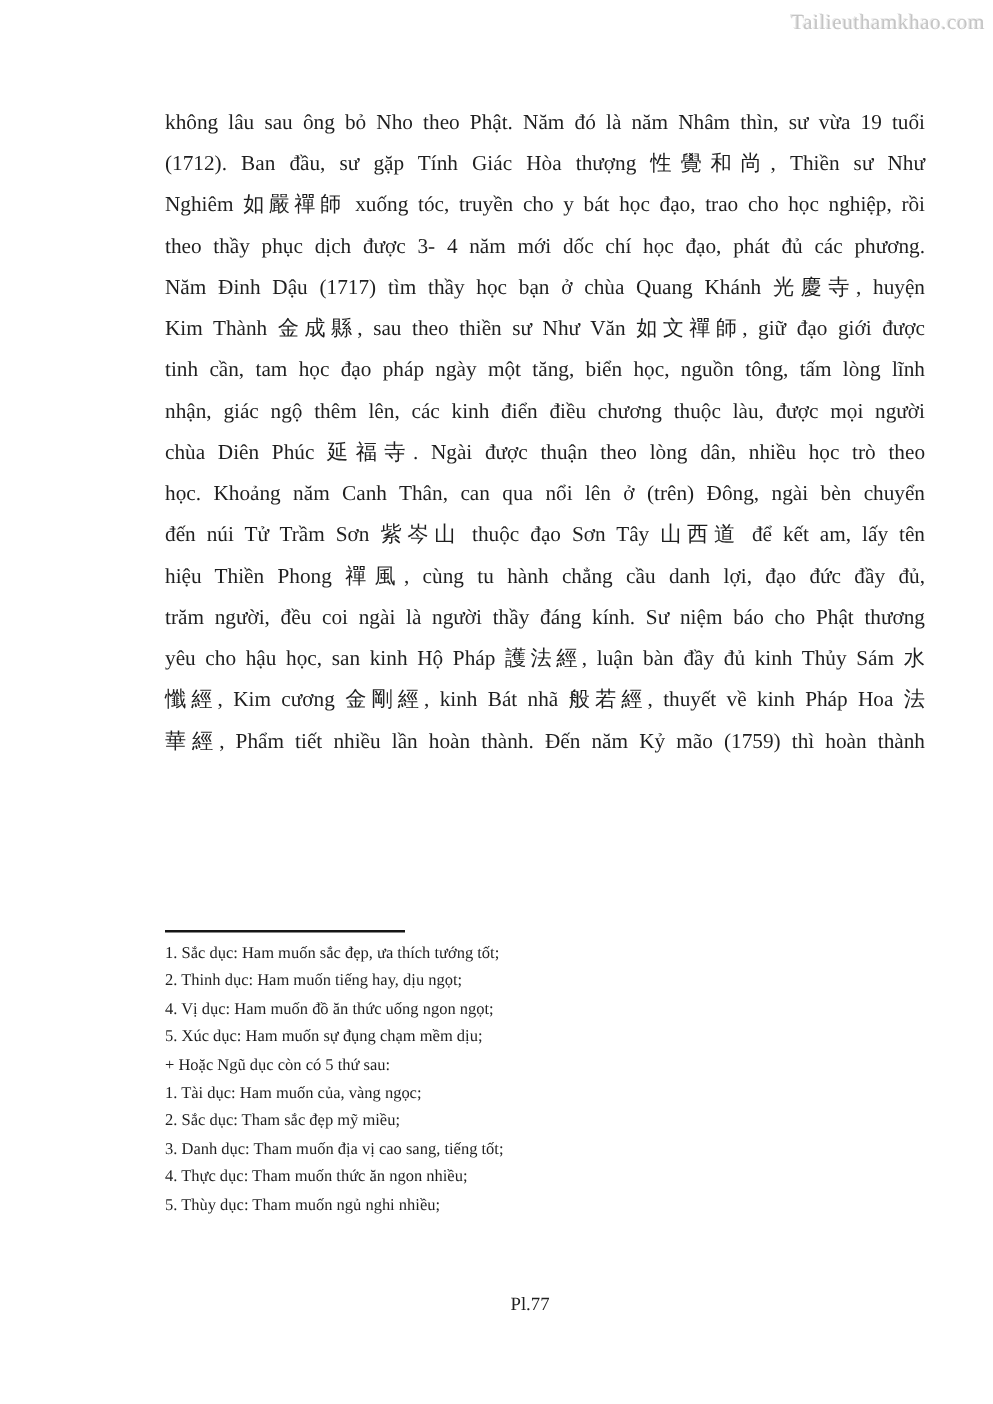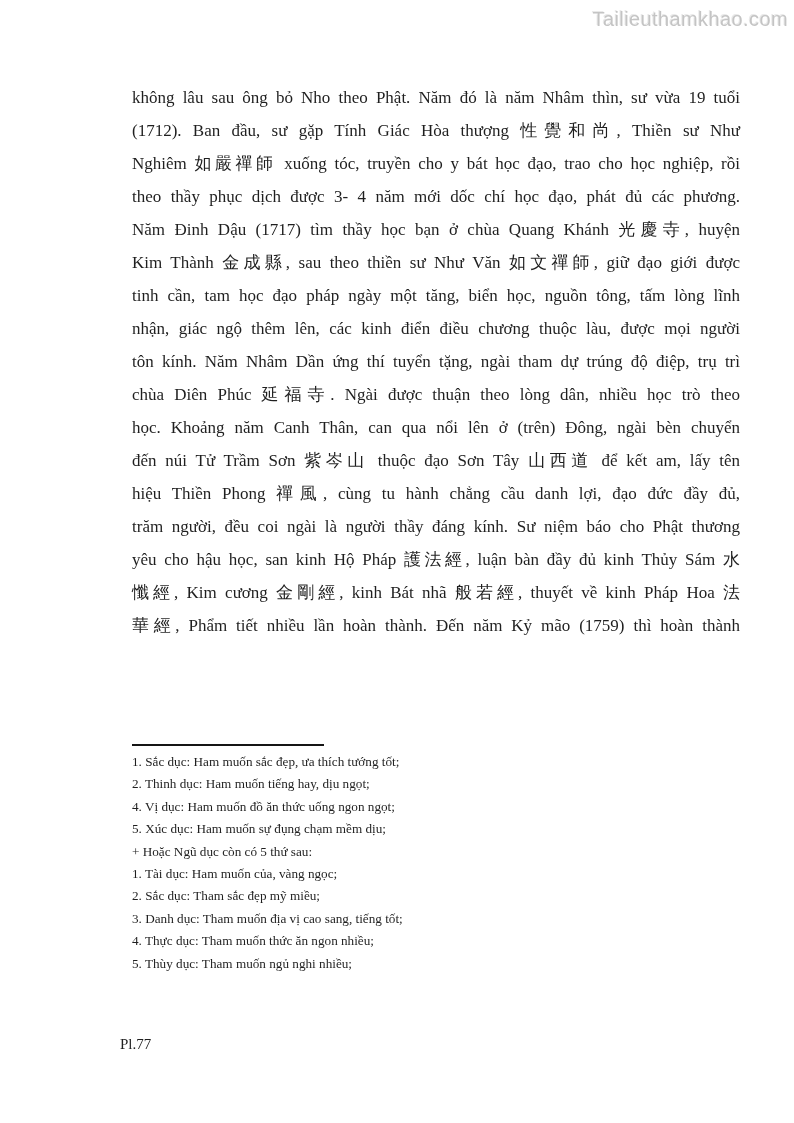--- a/index.html
+++ b/index.html
@@ -9,22 +9,22 @@
     height: 1123px;
     background: #ffffff;
     overflow: hidden;
     font-family: "Liberation Serif", serif;
     color: #1f1f1f;
   }
   .watermark {
     position: absolute;
     top: 8px;
     right: 6px;
-    font-family: Liberation Sans, sans-serif;
-    font-size: 20px;
+    font-family: Liberation Serif, serif;
+    font-size: 17px;
     letter-spacing: 0.4px;
     color: #c4c4c4;
     text-shadow: 1px 1px 0 #ffffff, -1px -1px 0 #e9e9e9;
   }
   .body-text {
     position: absolute;
     left: 132px;
     top: 81px;
     width: 608px;
     font-size: 17px;
@@ -61,39 +61,39 @@
     line-height: 0;
     vertical-align: super;
     margin-right: 3px;
   }
   .fn-item { }
   .page-number {
     position: absolute;
     left: 120px;
     top: 1036px;
     width: 608px;
+    text-align: center;
     font-size: 15px;
   }
 </style>
 </head>
 <body>
 
 <div class="page">
   <div class="watermark">Tailieuthamkhao.com</div>
 
   <div class="body-text">
       <div class="body-line"><span>không lâu sau ông bỏ Nho theo Phật. Năm đó là năm Nhâm thìn, sư vừa 19 tuổi</span></div>
       <div class="body-line"><span>(1712). Ban đầu, sư gặp Tính Giác Hòa thượng 性覺和尚, Thiền sư Như</span></div>
       <div class="body-line"><span>Nghiêm 如嚴禪師 xuống tóc, truyền cho y bát học đạo, trao cho học nghiệp, rồi</span></div>
       <div class="body-line"><span>theo thầy phục dịch được 3- 4 năm mới dốc chí học đạo, phát đủ các phương.</span></div>
       <div class="body-line"><span>Năm Đinh Dậu (1717) tìm thầy học bạn ở chùa Quang Khánh 光慶寺, huyện</span></div>
       <div class="body-line"><span>Kim Thành 金成縣, sau theo thiền sư Như Văn 如文禪師, giữ đạo giới được</span></div>
       <div class="body-line"><span>tinh cần, tam học đạo pháp ngày một tăng, biển học, nguồn tông, tấm lòng lĩnh</span></div>
       <div class="body-line"><span>nhận, giác ngộ thêm lên, các kinh điển điều chương thuộc làu, được mọi người</span></div>
-      <div class="body-line"><span>tôn kính. Năm Nhâm Dần ứng thí tuyển tặng, ngài tham dự trúng độ điệp, trụ trì</span></div>
       <div class="body-line"><span>chùa Diên Phúc 延福寺. Ngài được thuận theo lòng dân, nhiều học trò theo</span></div>
       <div class="body-line"><span>học. Khoảng năm Canh Thân, can qua nổi lên ở (trên) Đông, ngài bèn chuyển</span></div>
       <div class="body-line"><span>đến núi Tử Trầm Sơn 紫岑山 thuộc đạo Sơn Tây 山西道 để kết am, lấy tên</span></div>
       <div class="body-line"><span>hiệu Thiền Phong 禪風, cùng tu hành chẳng cầu danh lợi, đạo đức đầy đủ,</span></div>
       <div class="body-line"><span>trăm người, đều coi ngài là người thầy đáng kính. Sư niệm báo cho Phật thương</span></div>
       <div class="body-line"><span>yêu cho hậu học, san kinh Hộ Pháp 護法經, luận bàn đầy đủ kinh Thủy Sám 水</span></div>
       <div class="body-line"><span>懺經, Kim cương 金剛經, kinh Bát nhã 般若經, thuyết về kinh Pháp Hoa 法</span></div>
       <div class="body-line"><span>華經, Phẩm tiết nhiều lần hoàn thành. Đến năm Kỷ mão (1759) thì hoàn thành</span></div>
     </div>
 

